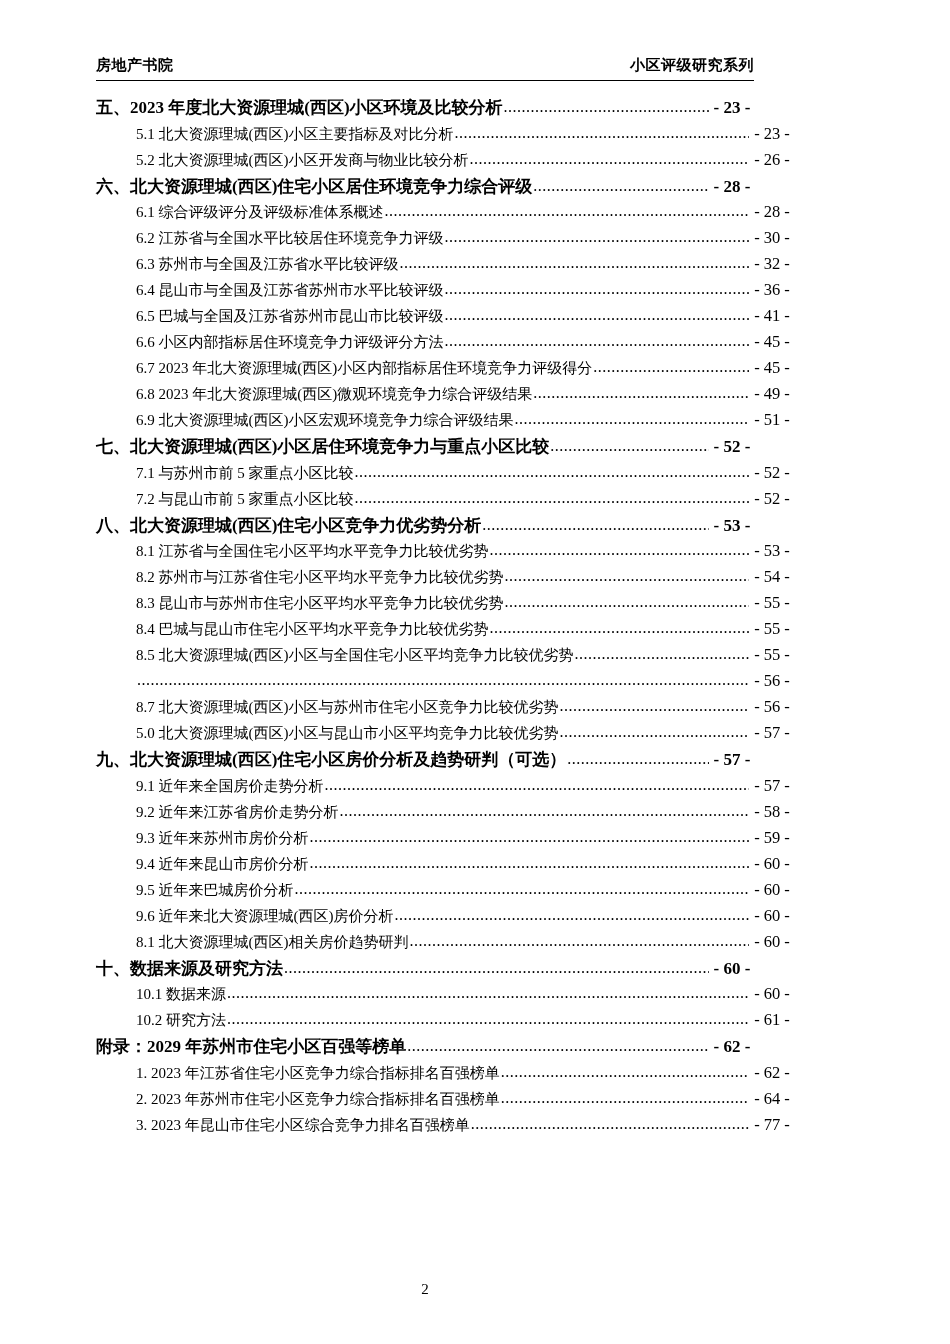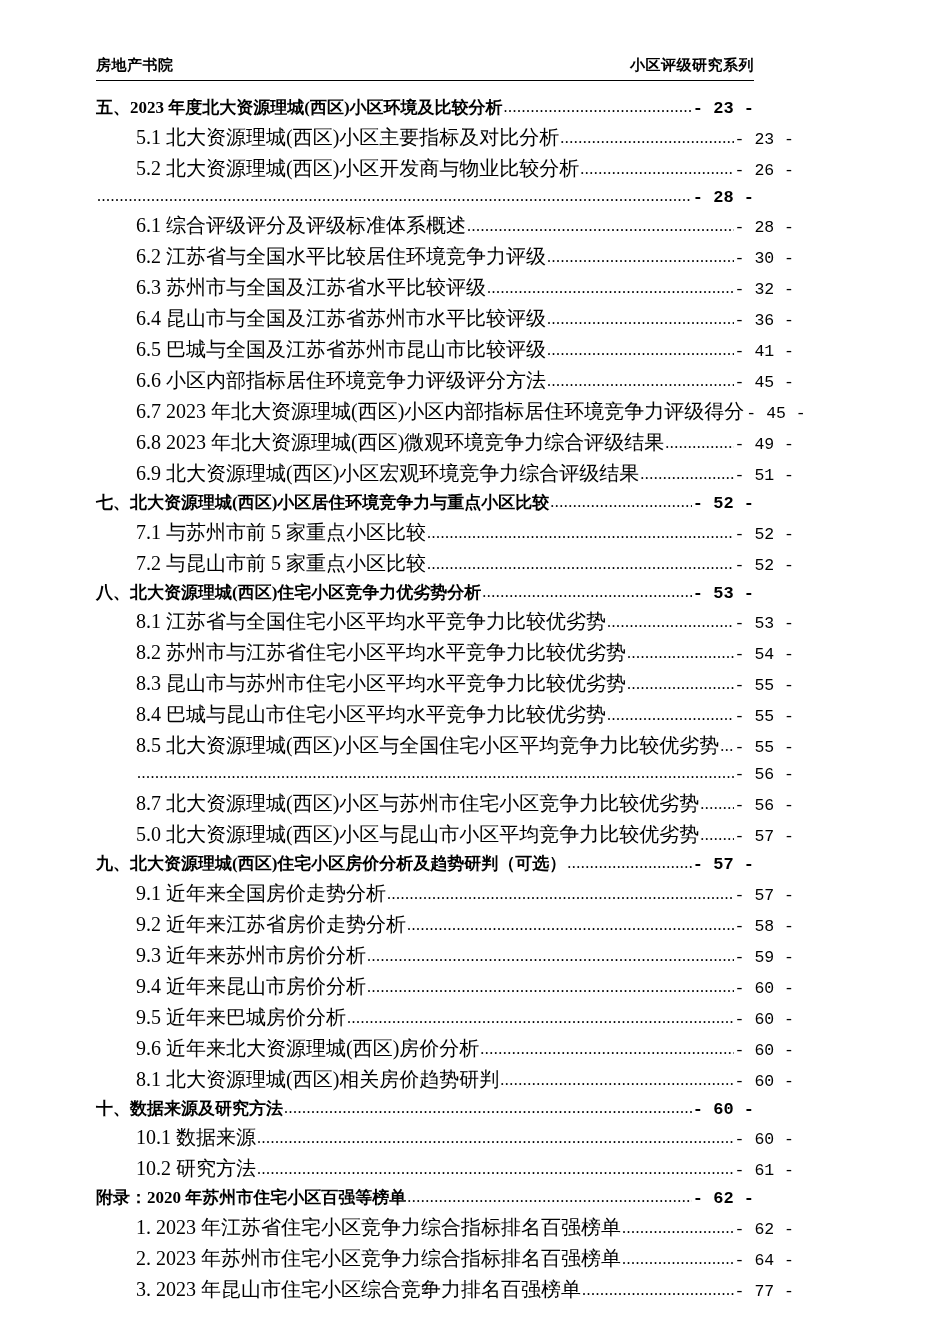--- a/index.html
+++ b/index.html
@@ -44,38 +44,37 @@
   .toc-row {
     display: flex;
     align-items: baseline;
     width: 100%;
     line-height: 1.0;
     margin-bottom: 9.5px;
     white-space: nowrap;
   }
   .toc-label {
     flex: 0 0 auto;
-    font-size: 20px;
+    font-size: 15px;
   }
   .toc-dots {
     flex: 1 1 auto;
     overflow: hidden;
     margin: 0 1px;
     font-size: 16px;
     letter-spacing: 0.5px;
     color: #000;
     position: relative;
     top: -1px;
   }
   .toc-page {
     flex: 0 0 auto;
     font-size: 16.5px;
-    text-align: left;
+    text-align: center;
     min-width: 44px;
-    font-family: Liberation Mono, monospace;
   }
   
   .lvl1 > .toc-label,
   .lvl1 > .toc-page {
     font-weight: bold;
     font-size: 17px;
   }
   .lvl1 {
     margin-top: 2px;
   }
@@ -114,20 +113,21 @@
         <span class="toc-label">5.1  北大资源理城(西区)小区主要指标及对比分析</span>
         <span class="toc-dots">...........................................................................................................................................</span>
         <span class="toc-page">- 23 -</span>
       </div>
       <div class="toc-row lvl2">
         <span class="toc-label">5.2  北大资源理城(西区)小区开发商与物业比较分析</span>
         <span class="toc-dots">...........................................................................................................................................</span>
         <span class="toc-page">- 26 -</span>
       </div>
       <div class="toc-row lvl1">
+        <span class="toc-label">六、北大资源理城(西区)住宅小区居住环境竞争力综合评级</span>
         <span class="toc-dots">...........................................................................................................................................</span>
         <span class="toc-page">- 28 -</span>
       </div>
       <div class="toc-row lvl2">
         <span class="toc-label">6.1  综合评级评分及评级标准体系概述</span>
         <span class="toc-dots">...........................................................................................................................................</span>
         <span class="toc-page">- 28 -</span>
       </div>
       <div class="toc-row lvl2">
         <span class="toc-label">6.2  江苏省与全国水平比较居住环境竞争力评级</span>
@@ -277,21 +277,21 @@
         <span class="toc-label">10.1  数据来源</span>
         <span class="toc-dots">...........................................................................................................................................</span>
         <span class="toc-page">- 60 -</span>
       </div>
       <div class="toc-row lvl2">
         <span class="toc-label">10.2  研究方法</span>
         <span class="toc-dots">...........................................................................................................................................</span>
         <span class="toc-page">- 61 -</span>
       </div>
       <div class="toc-row lvl1">
-        <span class="toc-label">附录：2020 年苏州市住宅小区百强等榜单</span>
+        <span class="toc-label">附录：2029 年苏州市住宅小区百强等榜单</span>
         <span class="toc-dots">...........................................................................................................................................</span>
         <span class="toc-page">- 62 -</span>
       </div>
       <div class="toc-row lvl2">
         <span class="toc-label">1.  2023 年江苏省住宅小区竞争力综合指标排名百强榜单</span>
         <span class="toc-dots">...........................................................................................................................................</span>
         <span class="toc-page">- 62 -</span>
       </div>
       <div class="toc-row lvl2">
         <span class="toc-label">2.  2023 年苏州市住宅小区竞争力综合指标排名百强榜单</span>

